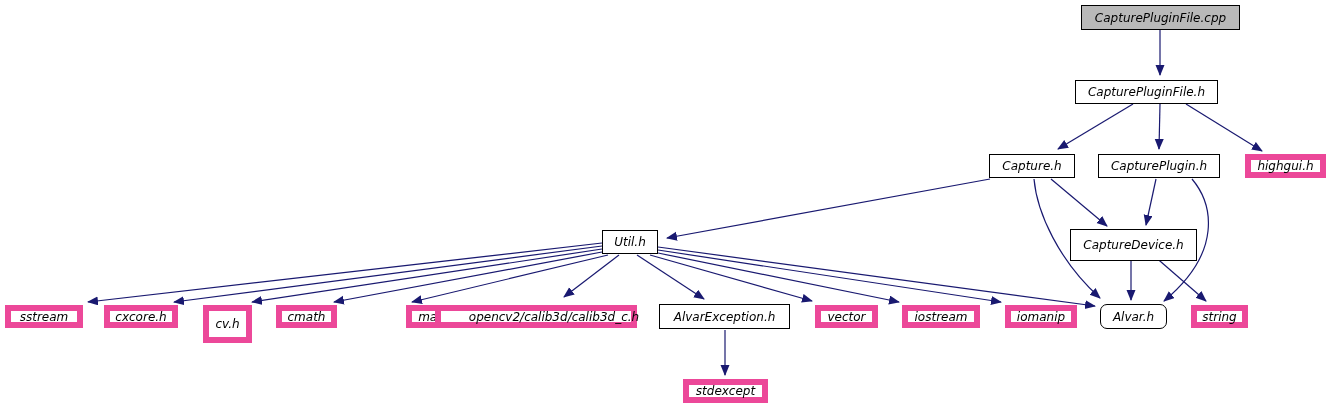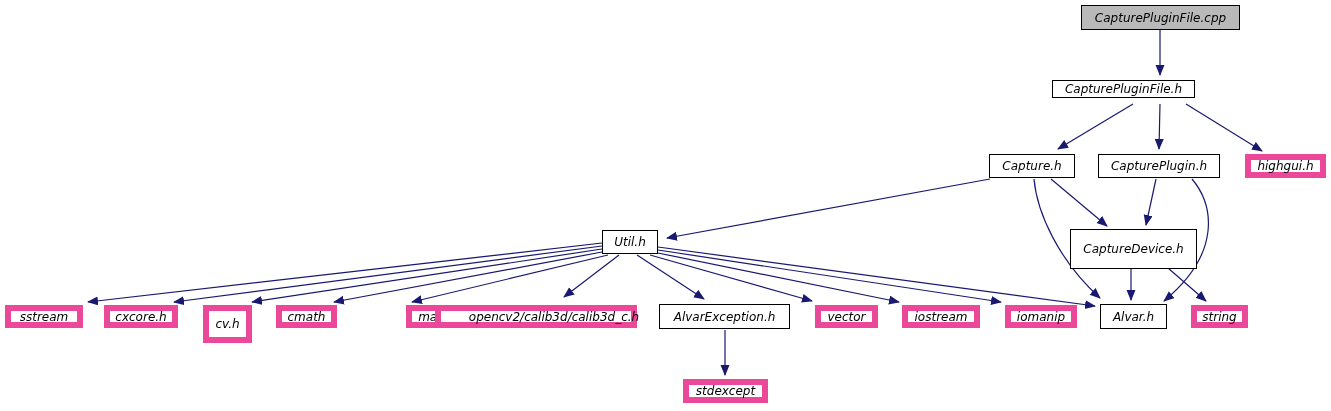--- a/index.html
+++ b/index.html
@@ -62,33 +62,33 @@
       <path d="M637,255 L704,299" marker-end="url(#arr)"></path>
       <path d="M650,255 L812,301" marker-end="url(#arr)"></path>
       <path d="M658,253 L899,302" marker-end="url(#arr)"></path>
       <path d="M658,250 L1001,302" marker-end="url(#arr)"></path>
       <path d="M658,247 L1095,306" marker-end="url(#arr)"></path>
       <path d="M725,330 L725,375" marker-end="url(#arr)"></path>
     </g>
   </svg>
 
   <div class="node main" style="left:1081px; top:5px;   width:159px; height:25px;">CapturePluginFile.cpp</div>
-  <div class="node internal" style="left:1052px; top:80px;  width:143px; height:18px;">CapturePluginFile.h</div>
+  <div class="node internal" style="left:1075px; top:80px;  width:143px; height:24px;">CapturePluginFile.h</div>
   <div class="node internal" style="left:989px;  top:154px; width:86px;  height:24px;">Capture.h</div>
   <div class="node internal" style="left:1098px; top:154px; width:122px; height:24px;">CapturePlugin.h</div>
   <div class="node external" style="left:1245px; top:154px; width:81px;  height:24px;">highgui.h</div>
   <div class="node internal" style="left:602px;  top:230px; width:56px;  height:24px;text-align:center;">Util.h</div>
-  <div class="node internal" style="left:1070px; top:229px; width:127px; height:40px;">CaptureDevice.h</div>
+  <div class="node internal" style="left:1070px; top:229px; width:127px; height:32px;">CaptureDevice.h</div>
   <div class="node external" style="left:5px;    top:305px; width:78px;  height:23px;">sstream</div>
   <div class="node external" style="left:104px;  top:305px; width:74px;  height:23px;">cxcore.h</div>
   <div class="node external" style="left:203px;  top:305px; width:49px;  height:38px;">cv.h</div>
   <div class="node external" style="left:276px;  top:305px; width:61px;  height:23px;">cmath</div>
   <div class="node external" style="left:362px;  top:305px; width:51px;  height:23px;margin-left:44px;">map</div>
   <div class="node external" style="left:435px;  top:305px; width:202px; height:23px;padding-left:36px;">opencv2/calib3d/calib3d_c.h</div>
   <div class="node internal" style="left:659px;  top:304px; width:131px; height:25px;">AlvarException.h</div>
   <div class="node external" style="left:815px;  top:305px; width:63px;  height:23px;">vector</div>
   <div class="node external" style="left:902px;  top:305px; width:78px;  height:23px;">iostream</div>
   <div class="node external" style="left:1005px; top:305px; width:72px;  height:23px;">iomanip</div>
-  <div class="node internal" style="left:1100px; top:304px; width:67px;  height:25px;">Alvar.h</div>
+  <div class="node internal" style="left:1100px; top:304px; width:67px;  height:25px;border-radius:7px;">Alvar.h</div>
   <div class="node external" style="left:1191px; top:305px; width:57px;  height:23px;">string</div>
   <div class="node external" style="left:683px;  top:379px; width:85px;  height:24px;">stdexcept</div>
 
 </div>
 
 </body></html>

